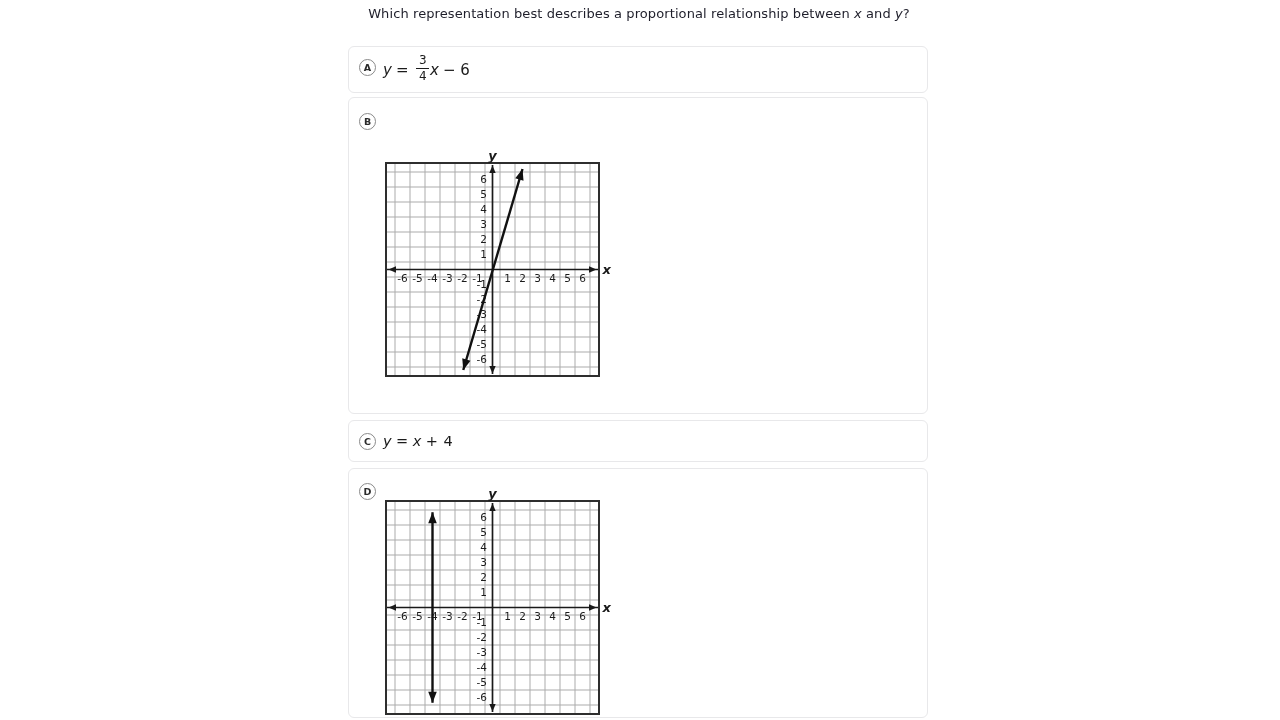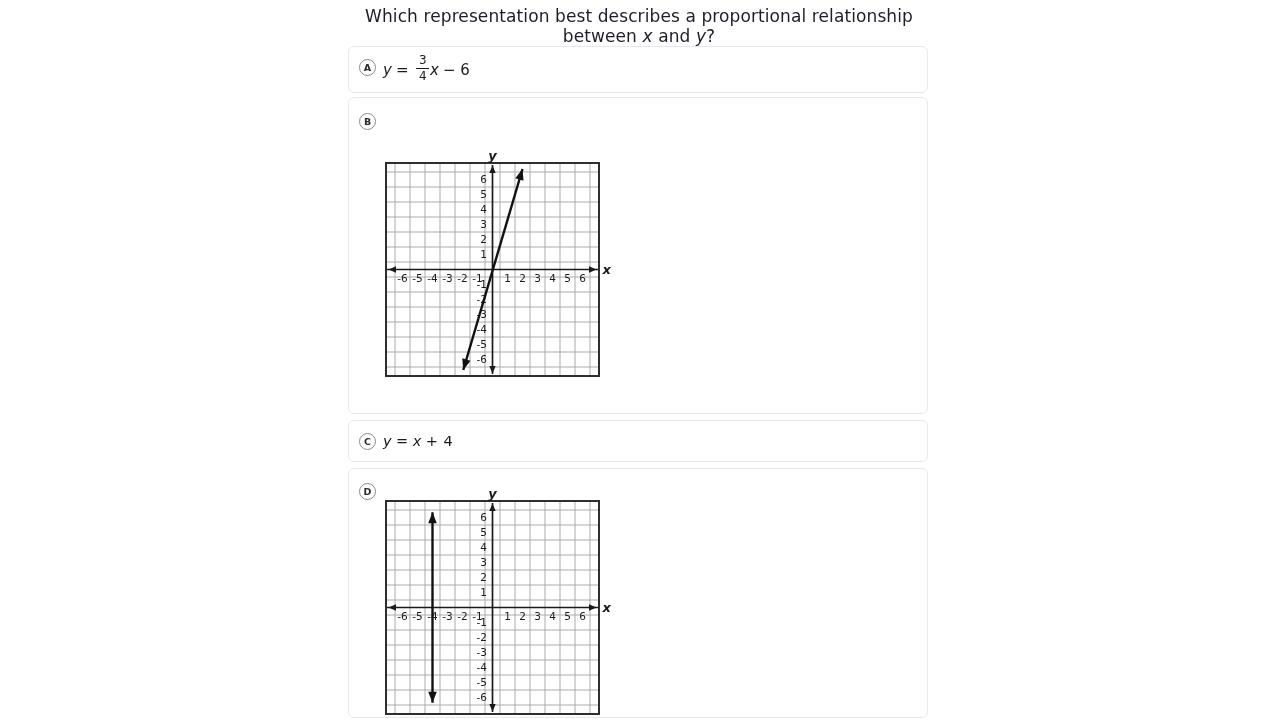--- a/index.html
+++ b/index.html
@@ -3,21 +3,21 @@
 <meta charset="utf-8">
 <style>
   * { margin:0; padding:0; box-sizing:border-box; }
   html,body { background:#ffffff; }
   body { font-family:"DejaVu Sans","Liberation Sans",sans-serif; }
   #page {
     position:relative; width:1280px; height:720px; overflow:hidden; background:#ffffff;
   }
   .question {
     position:absolute; left:350px; top:6px; width:578px;
-    text-align:center; font-size:17px; color:#1e1e2a; letter-spacing:0.1px;
+    text-align:center; font-size:13px; color:#1e1e2a; letter-spacing:0.1px;
   }
   .question i { font-style:italic; }
   .card {
     position:absolute; left:348px; width:580px; background:#ffffff;
     border:1px solid #e8e8ea; border-radius:6px;
   }
   .card-a { top:46px; height:47px; }
   .card-b { top:97px; height:317px; }
   .card-c { top:420px; height:42px; }
   .card-d { top:468px; height:250px; border-bottom-left-radius:6px; }

